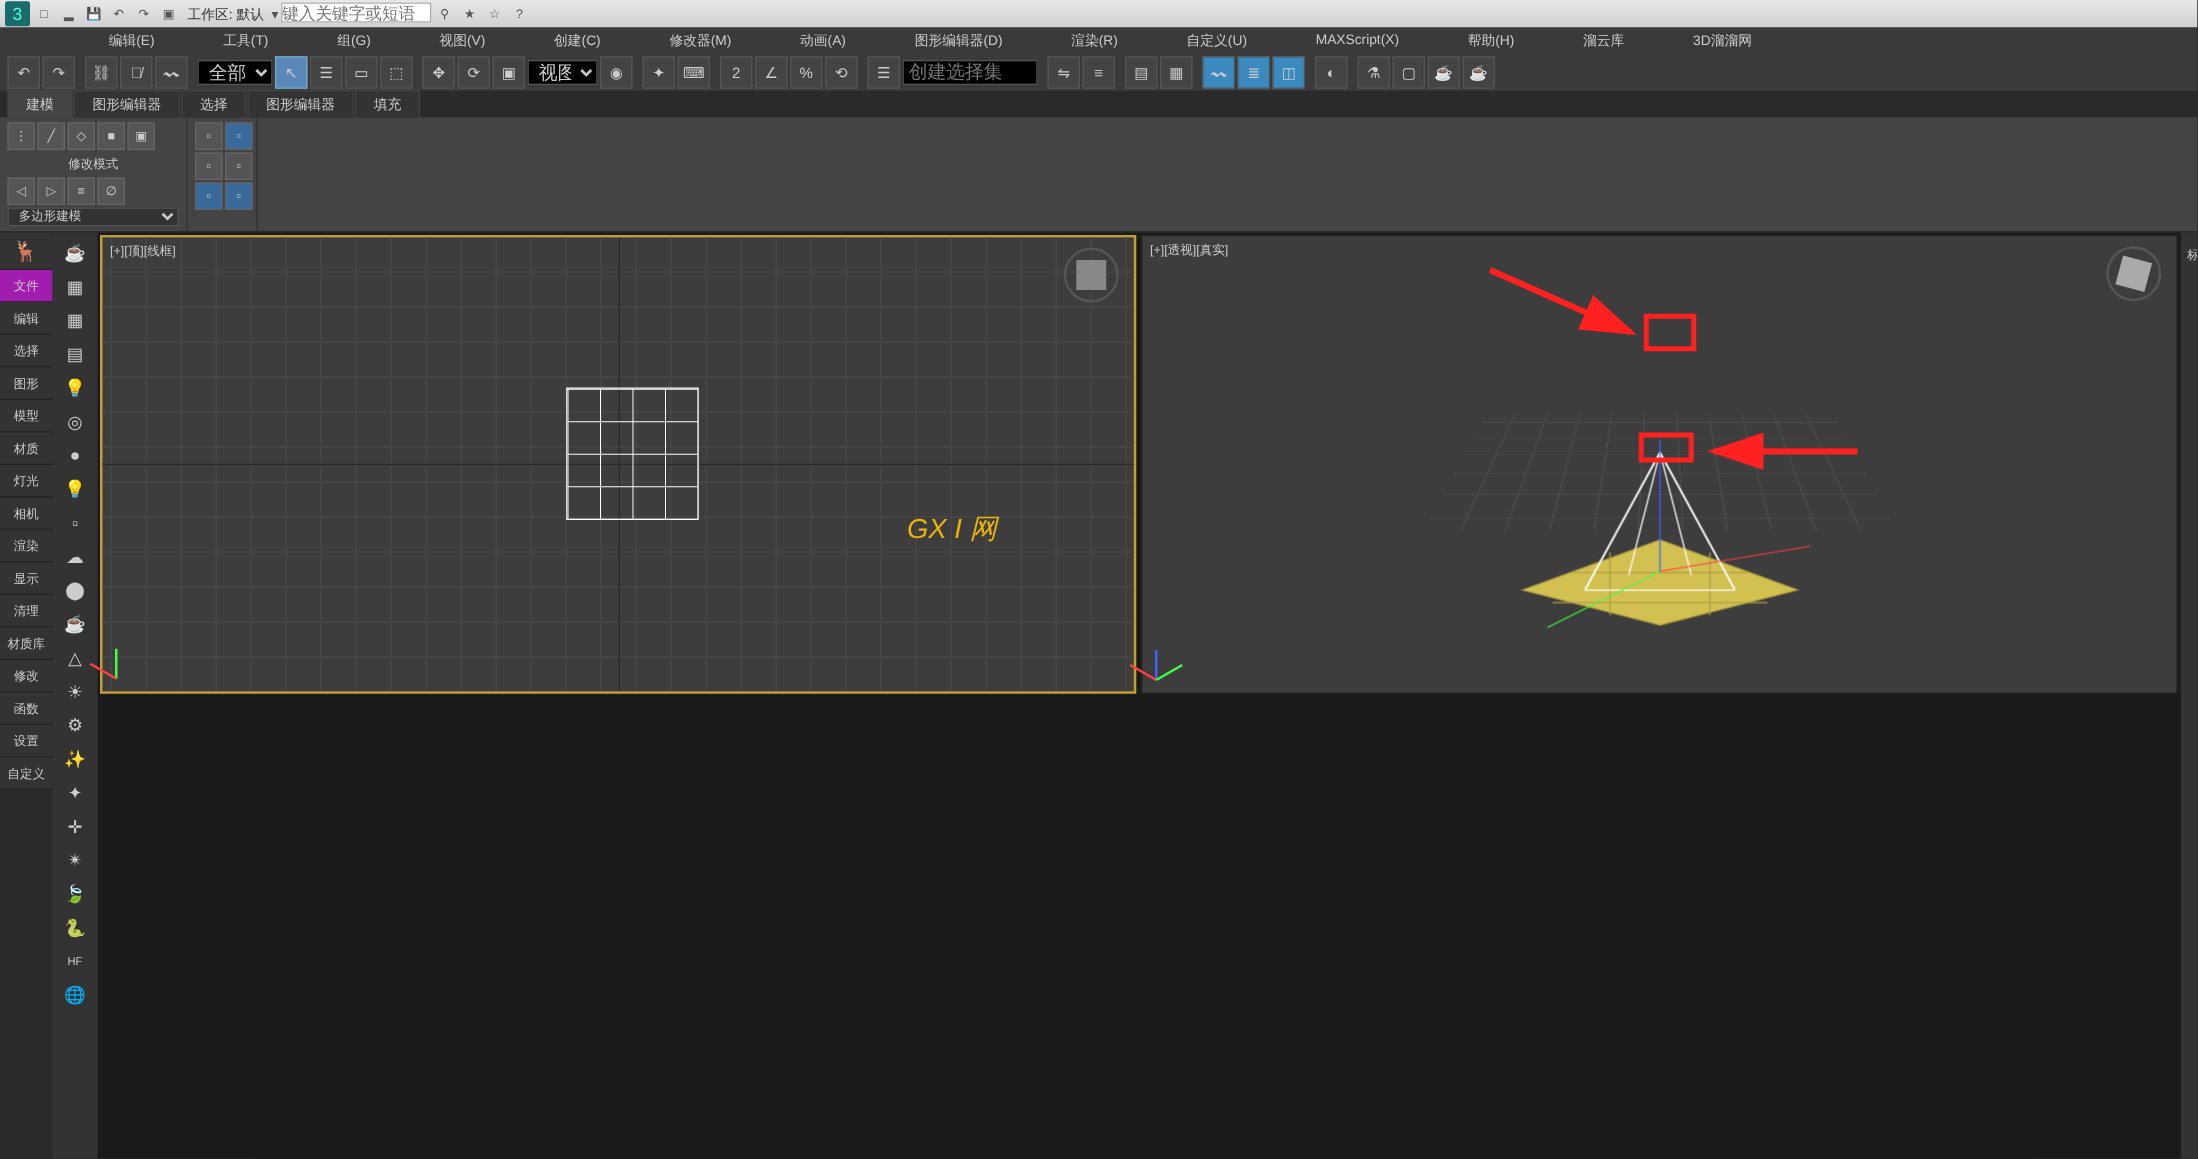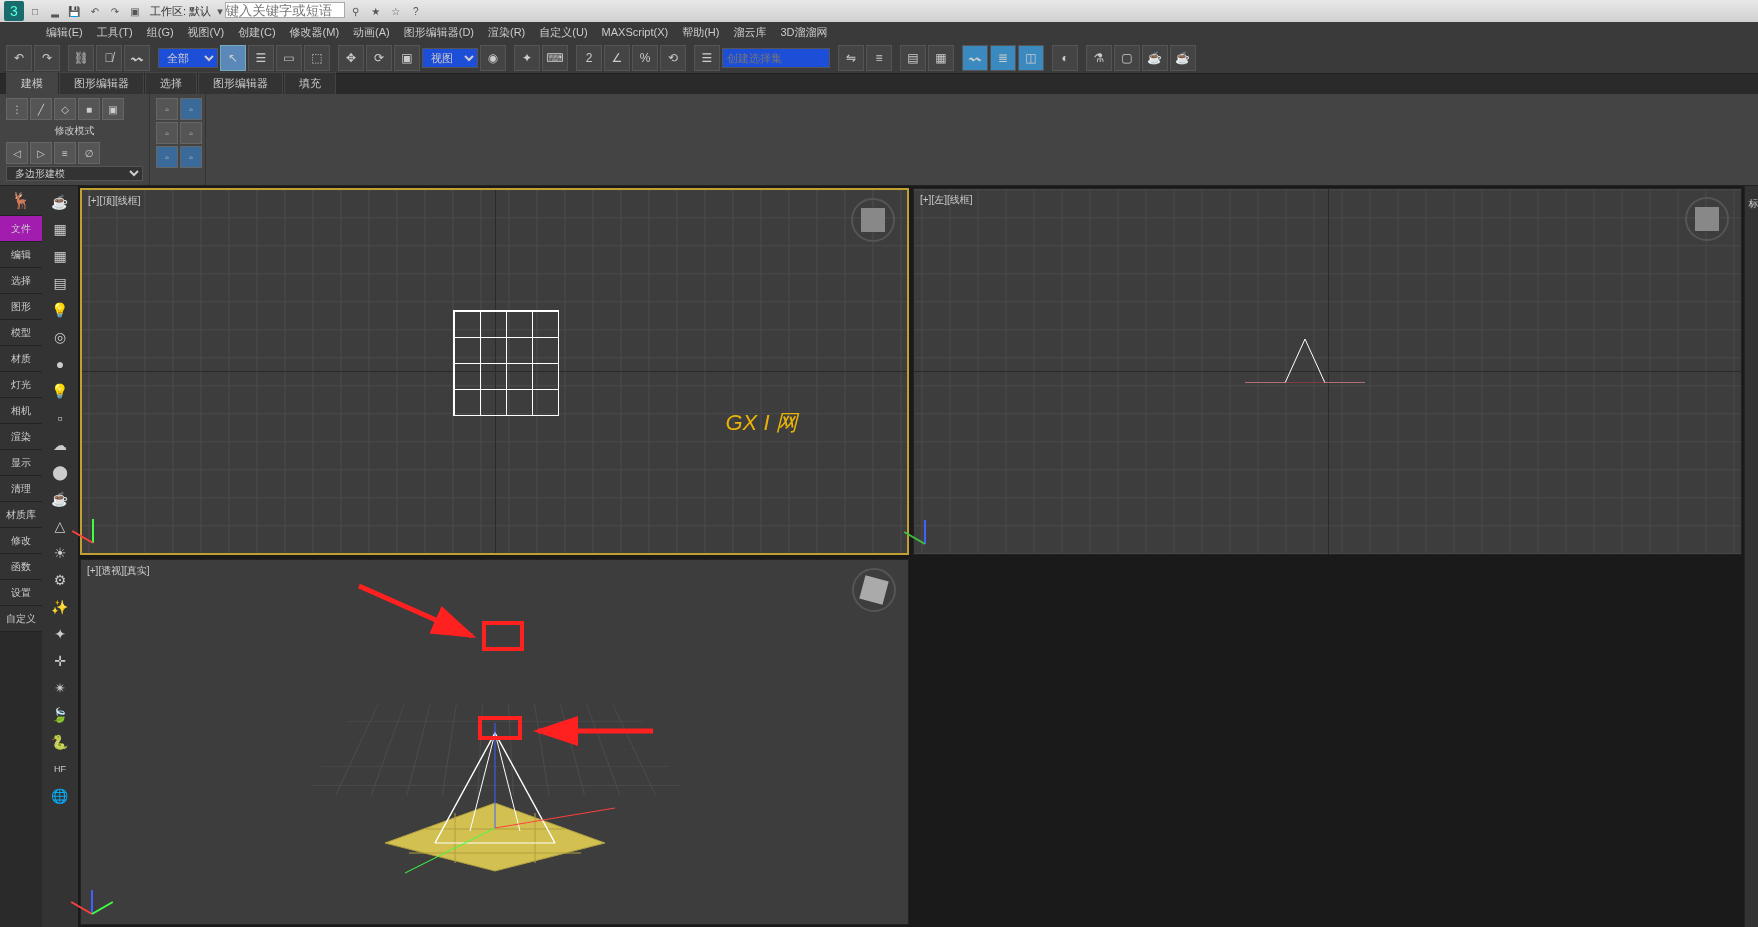--- a/index.html
+++ b/index.html
@@ -9,27 +9,27 @@
 .titlebar { height: 22px; background: linear-gradient(#e8e8e8,#d0d0d0); display: flex; align-items: center; padding: 0 4px; gap: 2px; }
 .titlebar .logo { width: 20px; height: 20px; background: #1a6b6b; border-radius: 2px; display:flex;align-items:center;justify-content:center;color:#5fd;font-size:14px; }
 .titlebar .qat-btn { width: 18px; height: 18px; background: transparent; border: none; display:flex;align-items:center;justify-content:center;color:#555;font-size:10px; }
 .titlebar .workspace { color:#333; font-size:11px; margin-left:4px; }
 .titlebar .center { flex:1; text-align:center; color:#333; font-size:11px; }
 .titlebar .right-btns { display:flex; gap:2px; }
 .titlebar .helpbox { width:120px;height:16px;background:#fff;border:1px solid #aaa; }
 
 
 .menubar { height: 20px; background: #3a3a3a; display:flex; align-items:center; padding: 0 40px; gap: 2px; }
-.menubar .item { padding: 2px 6px; color:#ccc; font-size:11px; cursor:default; }
+.menubar .item { padding: 2px 6px; color:#ccc; font-size:11px; cursor:default;margin-left:41px; }
 
 
 .main-toolbar { height: 32px; background: #3a3a3a; border-bottom:1px solid #222; display:flex; align-items:center; padding: 2px 6px; gap: 2px; }
 .tbtn { width: 26px; height: 26px; background: #444; border: 1px solid #555; display:flex;align-items:center;justify-content:center;color:#ccc;font-size:12px; }
 .tbtn.active { background: #5a88b8; border-color:#7ab; }
-.tcombo { height:20px; background:#1d4ed8; border:1px solid #555; color:#ccc; padding:0 4px; font-size:11px; }
+.tcombo { height:20px; background:#000000; border:1px solid #555; color:#ccc; padding:0 4px; font-size:15px; }
 .sep { width:4px; }
 
 
 .ribbon-tabs { height: 20px; background:#2a2a2a; display:flex; align-items:flex-end; padding-left:6px; }
 .ribbon-tab { padding:3px 14px; background:#333; color:#ccc; font-size:11px; border:1px solid #444; border-bottom:none; margin-right:1px; }
 .ribbon-tab.active { background:#444; }
 
 
 .ribbon-panel { height: 92px; background:#444; border-bottom:1px solid #222; display:flex; }
 .ribbon-group { border-right:1px solid #333; padding:4px 6px; display:flex; flex-direction:column; }
@@ -294,40 +294,20 @@
         </div>
       <div class="top-rect"></div>
       <div class="vp-gizmo">
         <div class="ax y"></div>
           <div class="ax x"></div>
       </div>
       <div class="watermark">GX I 网</div>
     </div>
 
 
-    <div class="viewport">
-      <div class="grid-bg"></div>
-      <div class="grid-axis-h"></div>
-      <div class="grid-axis-v"></div>
-      <div class="vp-label">[+][左][线框]</div>
-      <div class="vp-cube">
-          <div class="ring"></div>
-          <div class="cube"></div>
-        </div>
-      <div class="pyr-front" style="left:40%;top:40%">
-        <svg viewBox="0 0 120 48">
-            <polyline points="0,48 40,48 60,4 80,48 120,48" fill="none" stroke="#fff" stroke-width="1"></polyline>
-        <line x1="0" y1="48" x2="120" y2="48" stroke="#c04040"></line>
-          </svg>
-      </div>
-      <div class="vp-gizmo">
-        <div class="ax y" style="background:#4060ff"></div>
-          <div class="ax x" style="background:#40c040"></div>
-      </div>
-    </div>
 
     <div class="viewport">
       <div class="vp-label">[+][透视][真实]</div>
       <div class="vp-cube">
           <div class="ring"></div>
           <div class="cube" style="background:#aaa;transform:rotate(15deg)"></div>
         </div>
       <div class="persp-grid">
         <div class="persp-plane"></div>
       </div>

